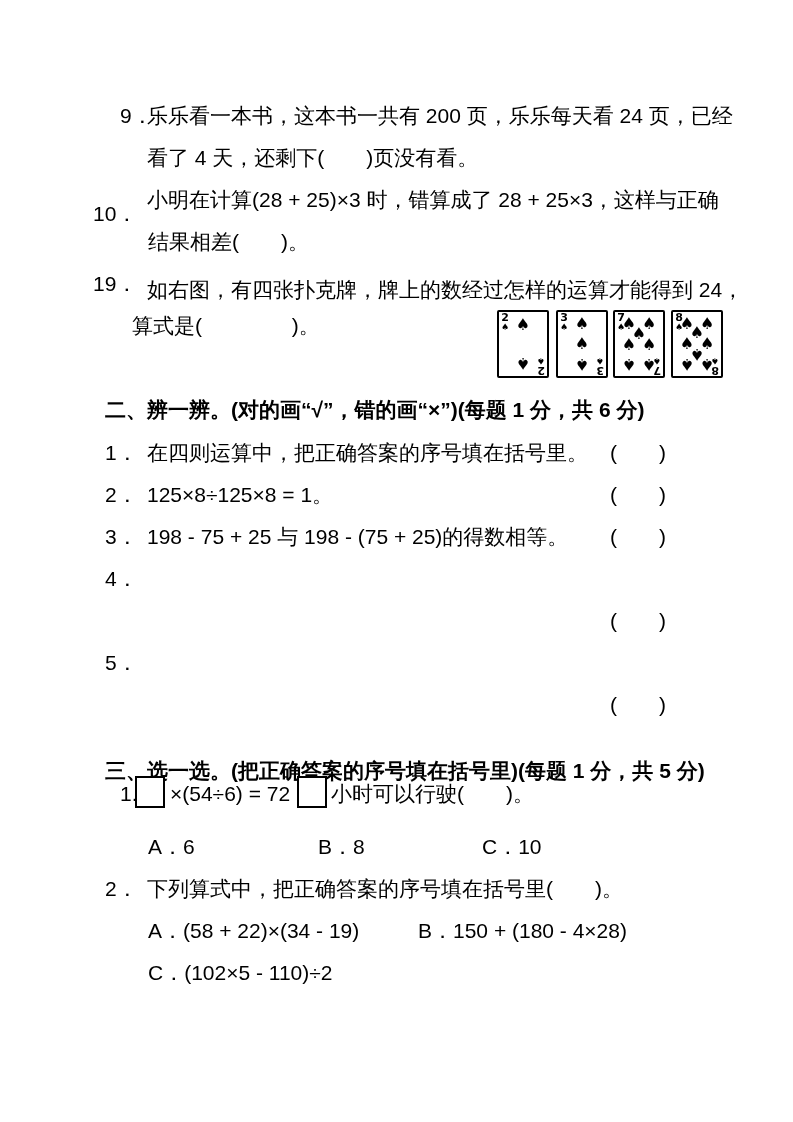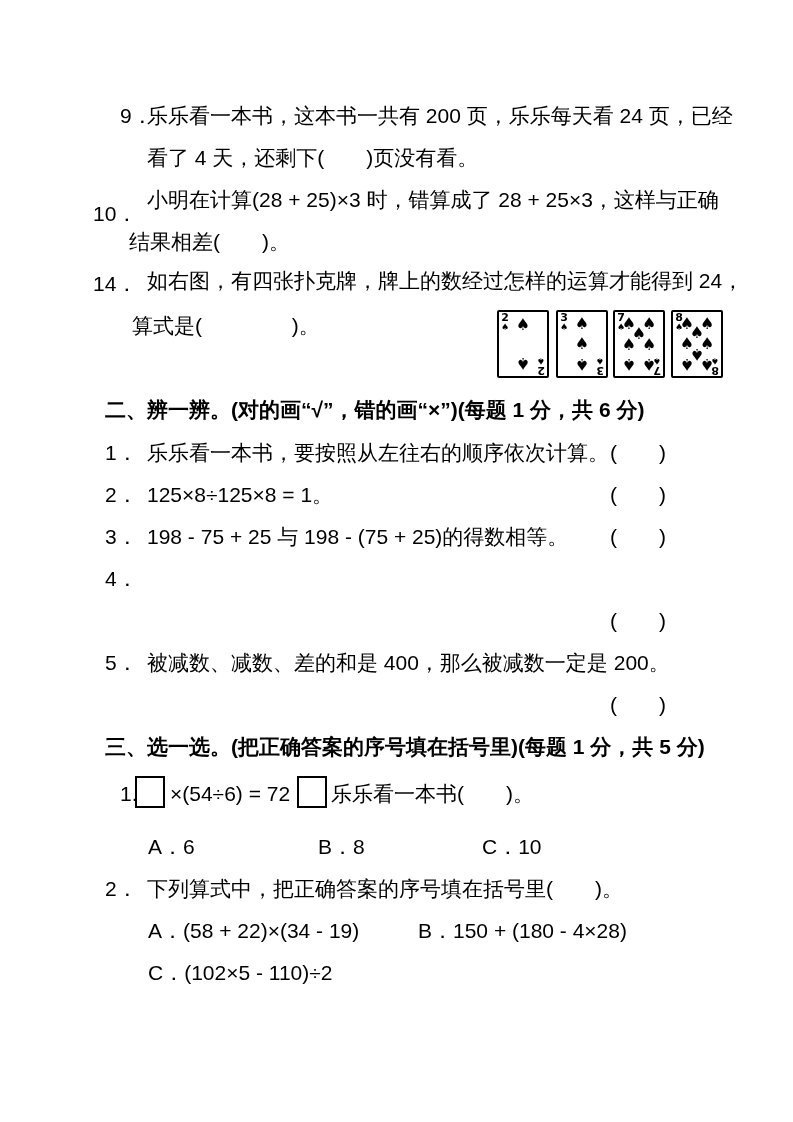--- a/index.html
+++ b/index.html
@@ -61,24 +61,24 @@
 <body>
 
 <div class="page">
 
   <span class="t" style="top:103px;left:120px">9．</span>
   <span class="t" style="top:103px;left:147px">乐乐看一本书，这本书一共有 200 页，乐乐每天看 24 页，已经</span>
   <span class="t" style="top:145px;left:147px">看了 4 天，还剩下(　　)页没有看。</span>
 
   <span class="t" style="top:201px;left:93px">10．</span>
   <span class="t" style="top:187px;left:147px">小明在计算(28 + 25)×3 时，错算成了 28 + 25×3，这样与正确</span>
-  <span class="t" style="top:229px;left:129px">结果相差(　　)。</span>
+  <span class="t" style="top:229px;left:148px">结果相差(　　)。</span>
 
-  <span class="t" style="top:271px;left:93px">14．</span>
-  <span class="t" style="top:268px;left:147px">如右图，有四张扑克牌，牌上的数经过怎样的运算才能得到 24，</span>
+  <span class="t" style="top:271px;left:93px">19．</span>
+  <span class="t" style="top:277px;left:147px">如右图，有四张扑克牌，牌上的数经过怎样的运算才能得到 24，</span>
   <span class="t" style="top:313px;left:132px">算式是(　　　　  )。</span>
 
   <div id="cards">
       <div class="card" style="left: 497px; top: 310px;">
         <div class="idx idx-tl">
           <span class="rk">2</span>
           <span class="st">♠</span>
         </div>
         <div class="idx idx-br">
           <span class="rk">2</span>
@@ -133,45 +133,44 @@
         <span class="pip" style="left: 71%; top: 50%;">♠</span>
         <span class="pip inv" style="left: 50%; top: 66%;">♠</span>
         <span class="pip inv" style="left: 29%; top: 82%;">♠</span>
         <span class="pip inv" style="left: 71%; top: 82%;">♠</span>
       </div>
     </div>
 
   <span class="t bold" style="top:397px;left:105px">二、辨一辨。(对的画“√”，错的画“×”)(每题 1 分，共 6 分)</span>
 
   <span class="t" style="top:440px;left:105px">1．</span>
-  <span class="t" style="top:440px;left:147px">乐乐看一本书，要按照从左往右的顺序依次计算。</span>
+  <span class="t" style="top:440px;left:147px">在四则运算中，把正确答案的序号填在括号里。</span>
   <span class="t" style="top:440px;left:610px">(　　)</span>
 
   <span class="t" style="top:482px;left:105px">2．</span>
   <span class="t" style="top:482px;left:147px">125×8÷125×8 = 1。</span>
   <span class="t" style="top:482px;left:610px">(　　)</span>
 
   <span class="t" style="top:524px;left:105px">3．</span>
   <span class="t" style="top:524px;left:147px">198 - 75 + 25 与 198 - (75 + 25)的得数相等。</span>
   <span class="t" style="top:524px;left:610px">(　　)</span>
 
   <span class="t" style="top:566px;left:105px">4．</span>
   <span class="t" style="top:608px;left:610px">(　　)</span>
 
   <span class="t" style="top:650px;left:105px">5．</span>
-  <span class="t" style="top:650px;left:147px">被减数、减数、差的和是 400，那么被减数一定是 200。</span>
   <span class="t" style="top:692px;left:610px">(　　)</span>
 
-  <span class="t bold" style="top:734px;left:105px">三、选一选。(把正确答案的序号填在括号里)(每题 1 分，共 5 分)</span>
+  <span class="t bold" style="top:758px;left:105px">三、选一选。(把正确答案的序号填在括号里)(每题 1 分，共 5 分)</span>
 
   <span class="t" style="top:781px;left:120px">1.</span>
   <div class="sqbox" style="top:776px;left:135px"></div>
   <span class="t" style="top:781px;left:170px">×(54÷6) = 72，</span>
   <div class="sqbox" style="top:776px;left:297px"></div>
-  <span class="t" style="top:781px;left:331px">乐乐看一本书(　　)。</span>
+  <span class="t" style="top:781px;left:331px">小时可以行驶(　　)。</span>
 
   <span class="t" style="top:834px;left:148px">A．6</span>
   <span class="t" style="top:834px;left:318px">B．8</span>
   <span class="t" style="top:834px;left:482px">C．10</span>
 
   <span class="t" style="top:876px;left:105px">2．</span>
   <span class="t" style="top:876px;left:147px">下列算式中，把正确答案的序号填在括号里(　　)。</span>
 
   <span class="t" style="top:918px;left:148px">A．(58 + 22)×(34 - 19)</span>
   <span class="t" style="top:918px;left:418px">B．150 + (180 - 4×28)</span>

